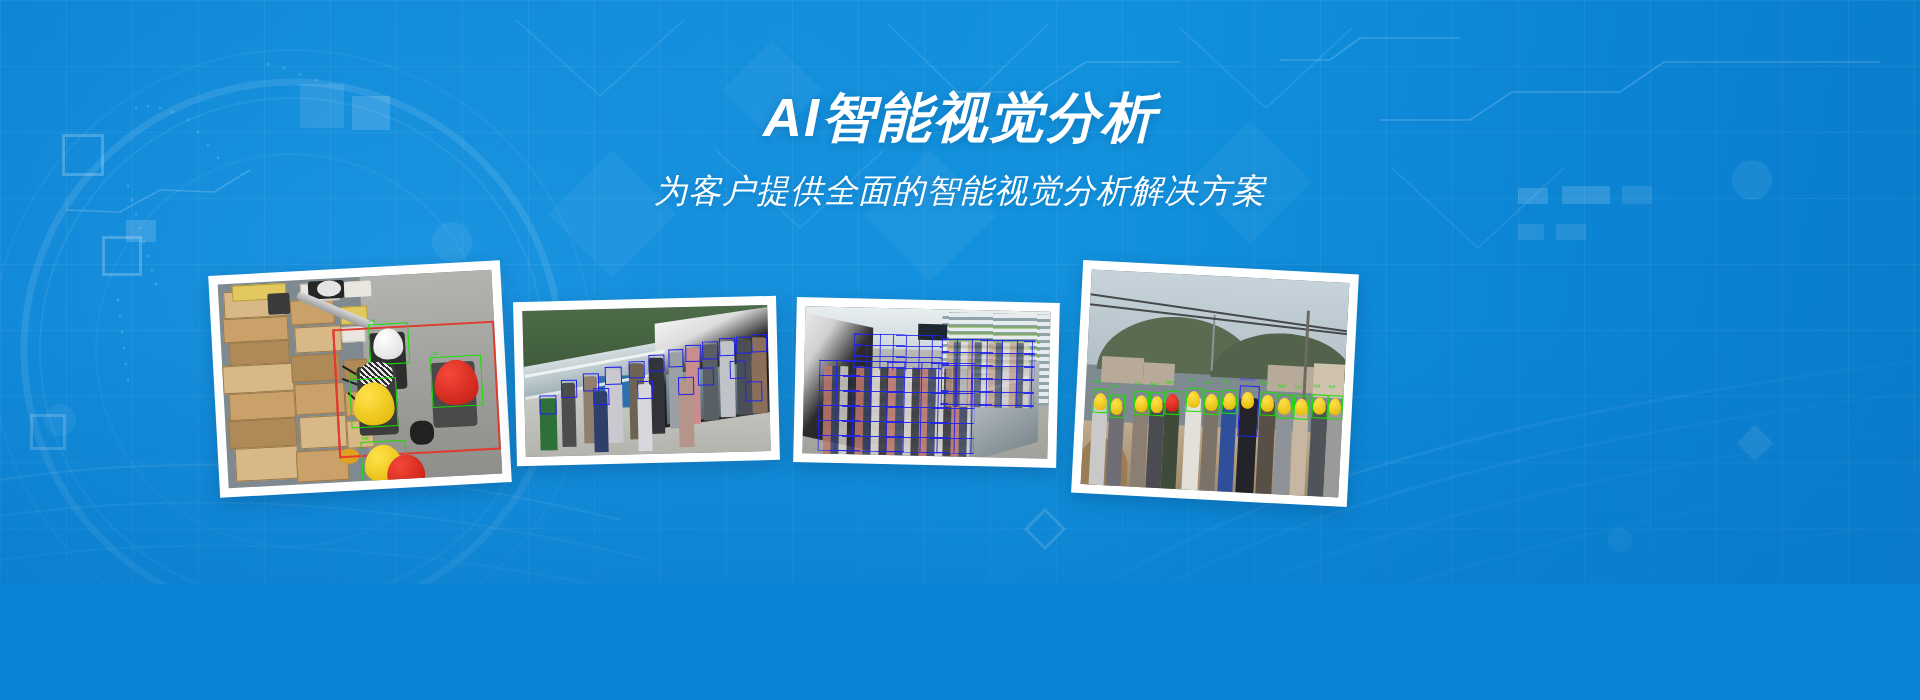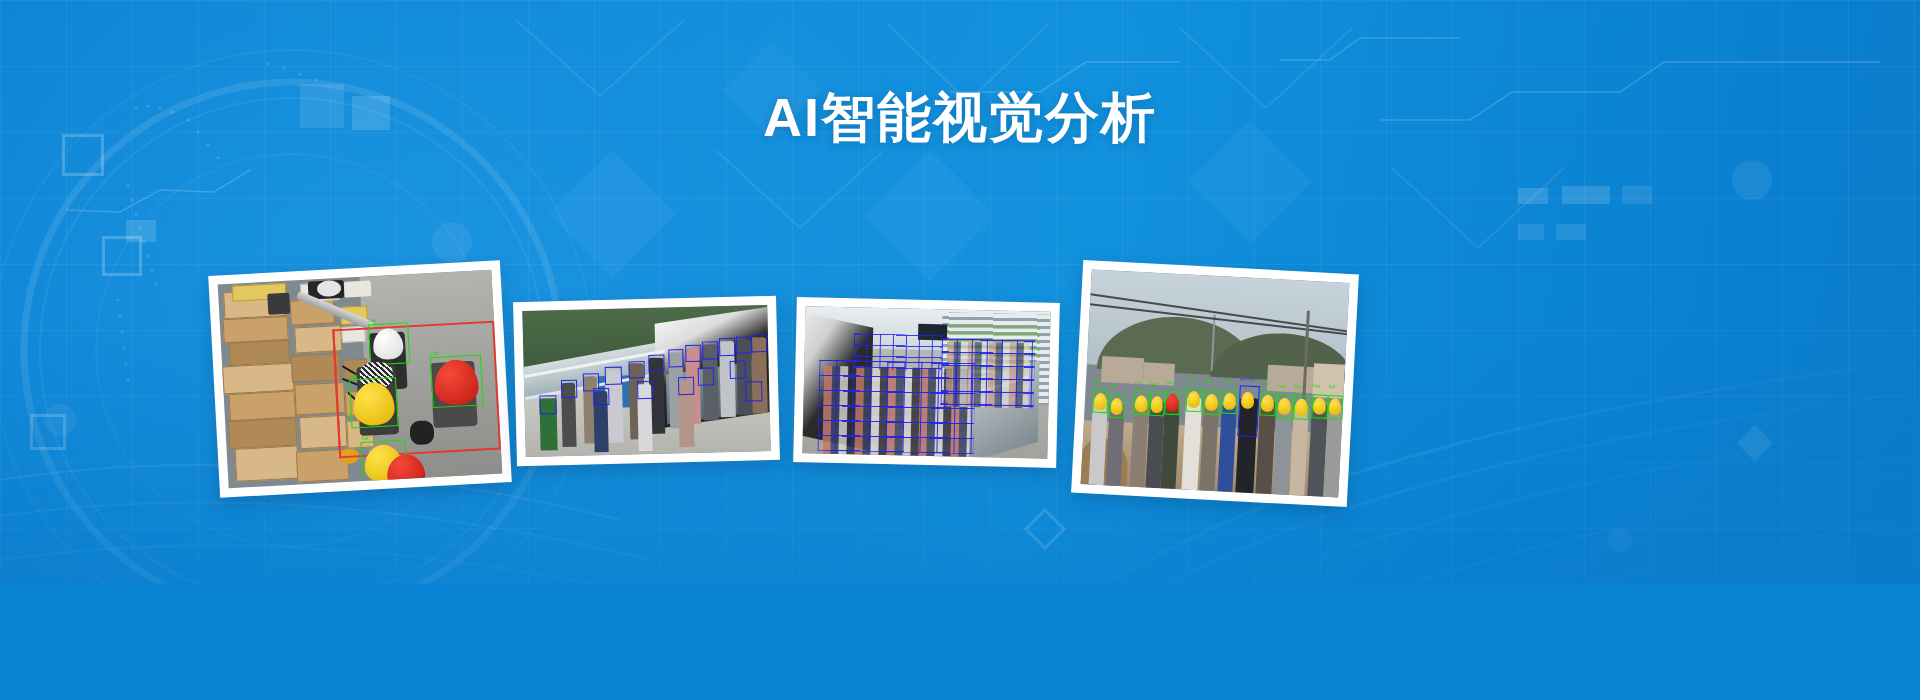--- a/index.html
+++ b/index.html
@@ -8,20 +8,21 @@
     font-family:"Liberation Sans","DejaVu Sans",sans-serif;
     background:#0b84d6;
   }
 
   
   .banner {
     position:relative; width:1920px; height:584px; overflow:hidden;
     background:
       radial-gradient(ellipse 1400px 900px at 22% 45%, #1a93e0 0%, rgba(26,147,224,0) 62%),
       linear-gradient(100deg, #0a7fd0 0%, #0d89d8 28%, #1091dd 55%, #0c84d4 80%, #0a7bcb 100%);
+    font-style: italic;
   }
 
   
   .grid-layer {
     position:absolute; inset:0;
     background-image:
       repeating-linear-gradient(to right, rgba(255,255,255,.055) 0 1px, transparent 1px 66px),
       repeating-linear-gradient(to bottom, rgba(255,255,255,.055) 0 1px, transparent 1px 66px);
     pointer-events:none;
   }
@@ -247,20 +248,21 @@
   <div class="sq fill" style="left:352px;top:96px;width:38px;height:34px;"></div>
   <div class="sq fill-2" style="left:300px;top:84px;width:44px;height:44px;"></div>
   <div class="sq outline" style="left:1030px;top:514px;width:30px;height:30px;transform:rotate(45deg);"></div>
   <div class="sq fill-2" style="left:1742px;top:430px;width:26px;height:26px;transform:rotate(45deg);"></div>
   <div class="sq fill-2" style="left:640px;top:610px;width:22px;height:22px;transform:rotate(45deg);"></div>
 
   <div class="grid-fade"></div>
 
   <div class="copy">
     <div class="title">AI智能视觉分析</div>
+    <div class="subtitle">为客户提供全面的智能视觉分析解决方案</div>
   </div>
 
   <div class="gallery">
 
     <div class="card" id="card-1">
       <div class="shot">
         <div class="s1-bg"></div>
         <div class="s1-floor"></div>
 
         <div class="box l" style="left:2%;top:4%;width:22%;height:13%;"></div>

